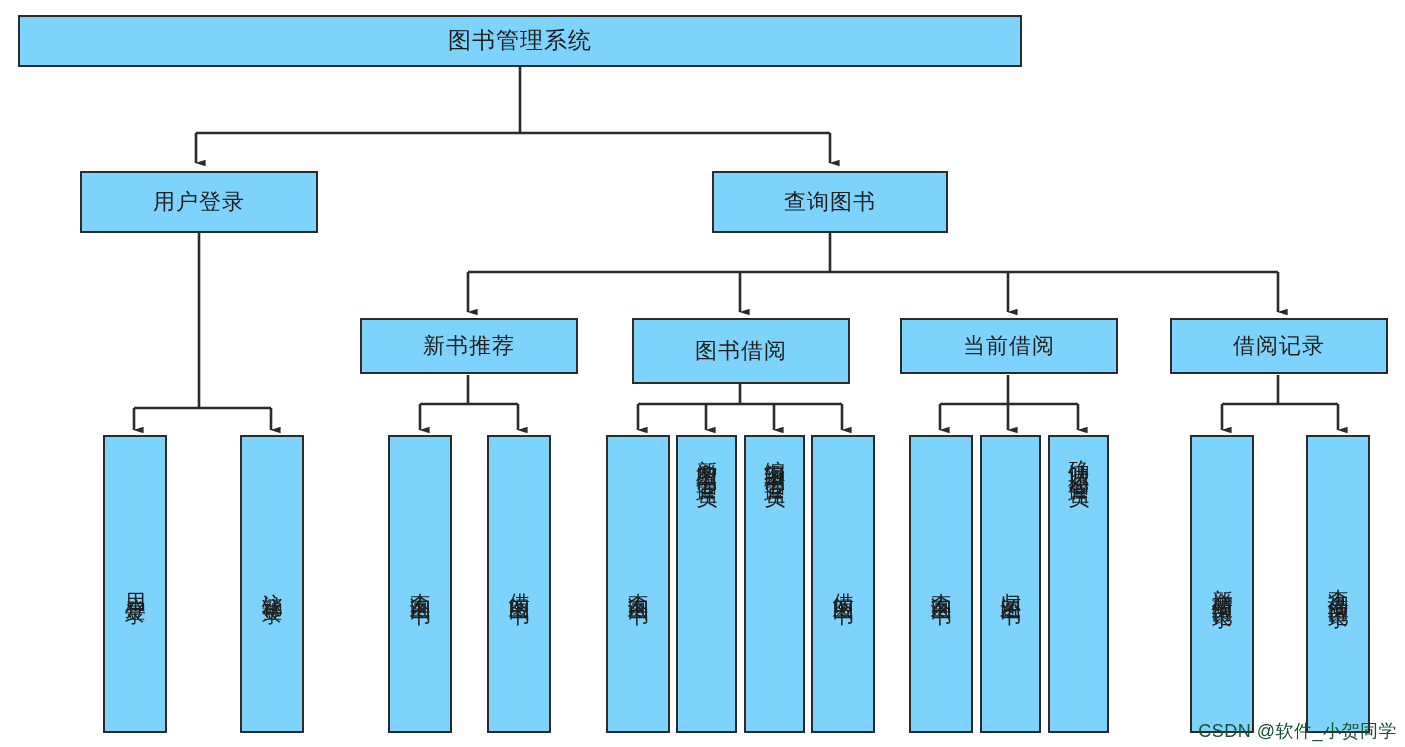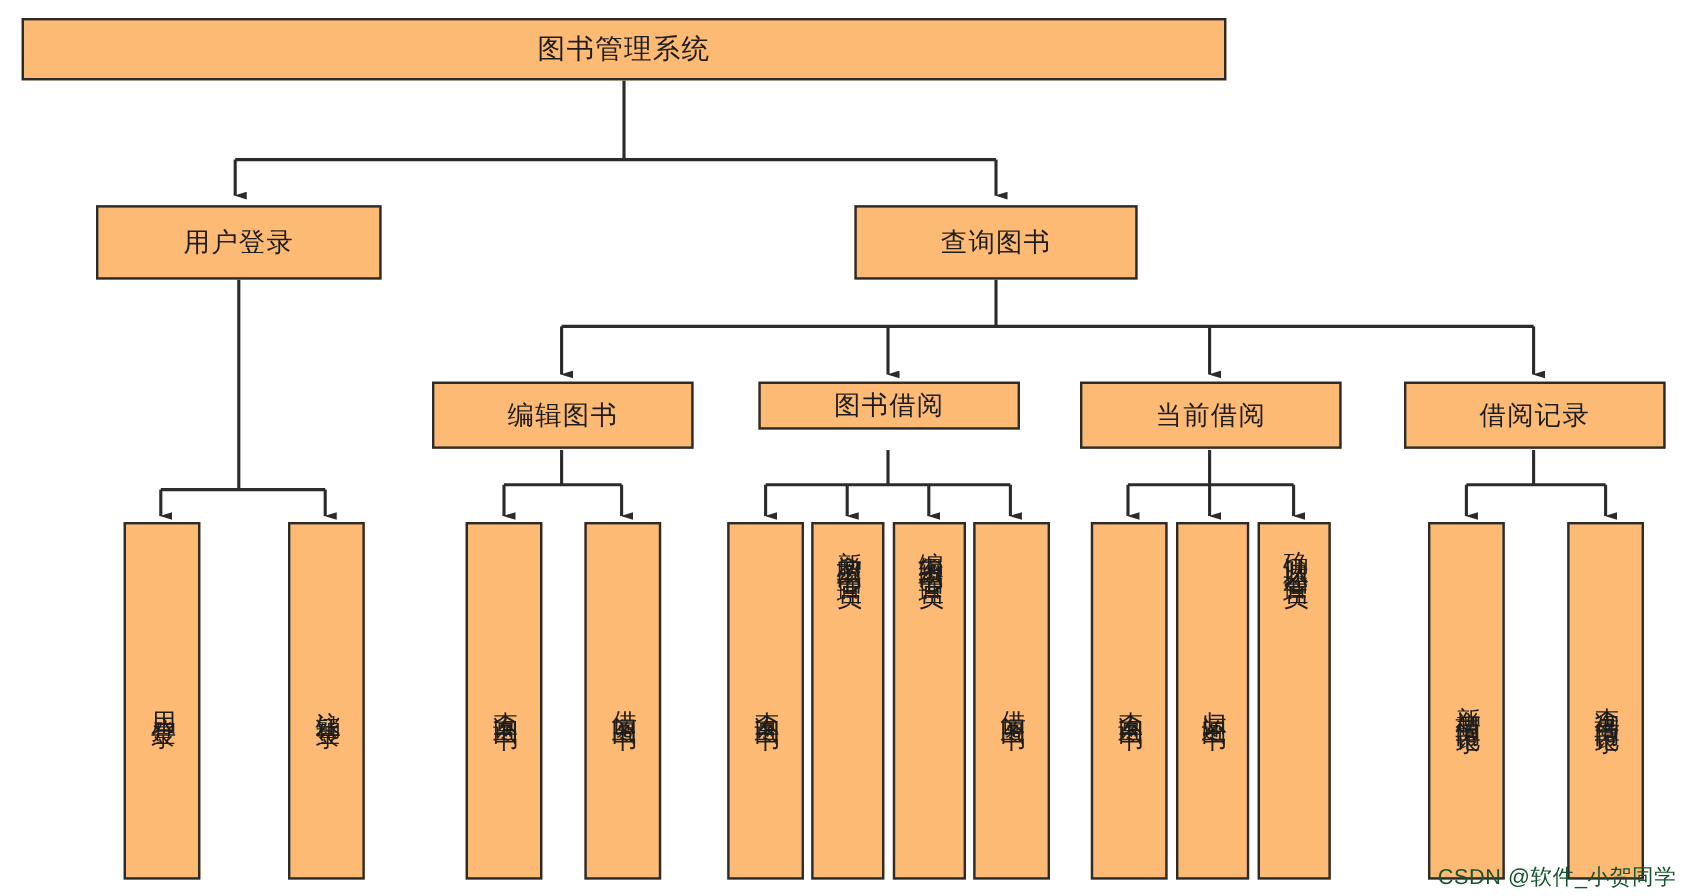--- a/index.html
+++ b/index.html
@@ -23,21 +23,21 @@
     position: absolute;
     left: 0; top: 0;
     width: 1405px;
     height: 747px;
     pointer-events: none;
   }
   
   .node {
     position: absolute;
     box-sizing: border-box;
-    background: #fdba74;
+    background: #7dd3fc;
     border: 2px solid #2b2b2b;
     display: flex;
     align-items: center;
     justify-content: center;
     color: #1d1d1d;
   }
   .node.h {           
     font-size: 22px;
     letter-spacing: 1px;
     line-height: 1.2;
@@ -146,24 +146,24 @@
 
   <div class="node h" style="left:80px; top:171px; width:238px; height:62px;">
     <span>用户登录</span>
   </div>
 
   <div class="node h" style="left:712px; top:171px; width:236px; height:62px;">
     <span>查询图书</span>
   </div>
 
   <div class="node h" style="left:360px; top:318px; width:218px; height:56px;">
-    <span>编辑图书</span>
-  </div>
-
-  <div class="node h" style="left:632px; top:318px; width:218px; height:40px;">
+    <span>新书推荐</span>
+  </div>
+
+  <div class="node h" style="left:632px; top:318px; width:218px; height:66px;">
     <span>图书借阅</span>
   </div>
 
   <div class="node h" style="left:1170px; top:318px; width:218px; height:56px;">
     <span>借阅记录</span>
   </div>
 
   <div class="node h" style="left:900px; top:318px; width:218px; height:56px;">
     <span>当前借阅</span>
   </div>

